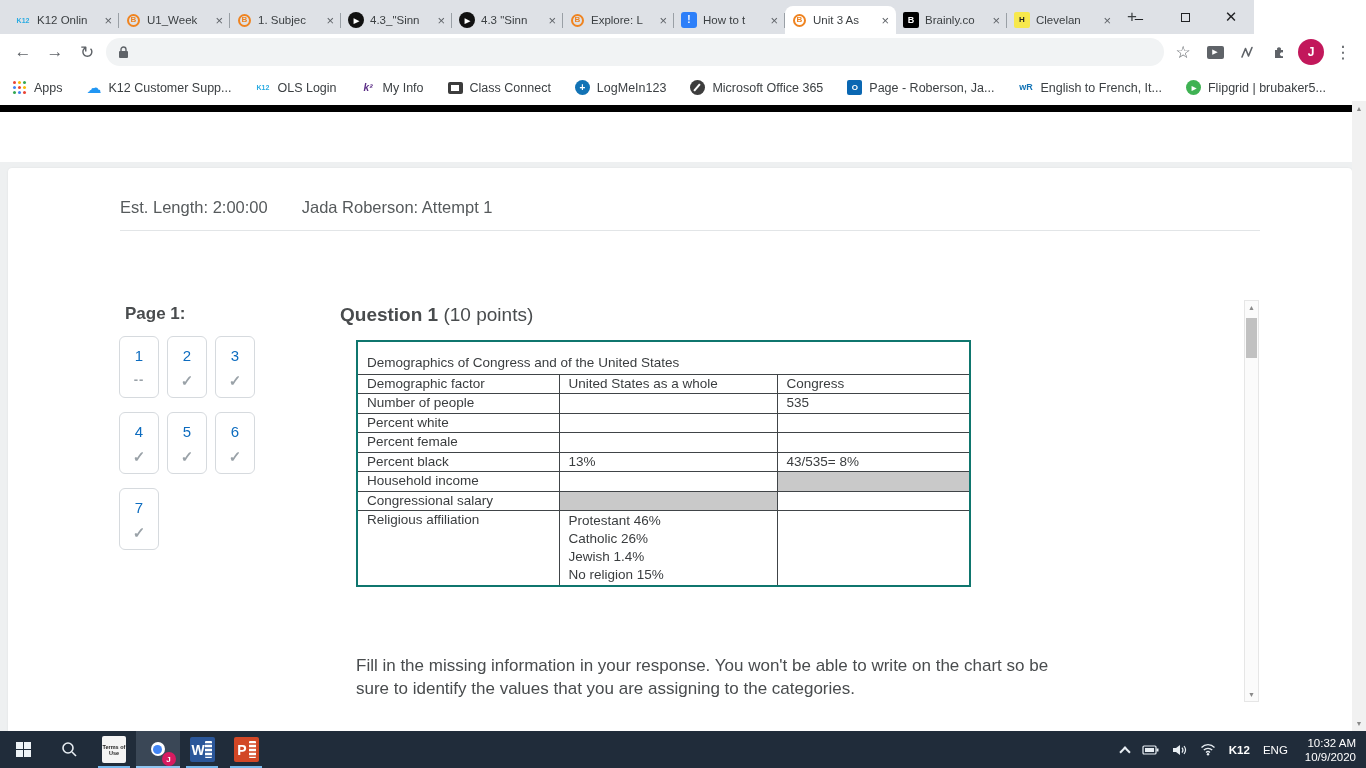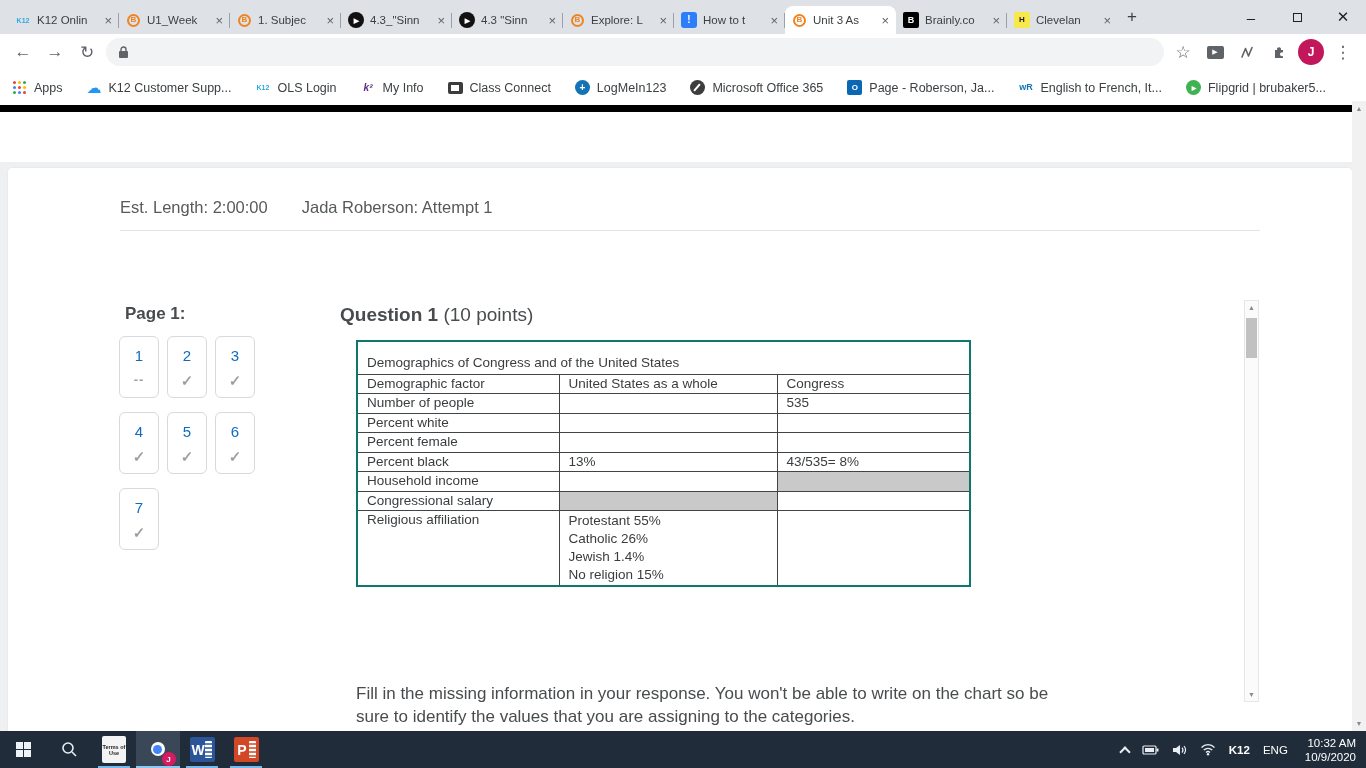--- a/index.html
+++ b/index.html
@@ -1,21 +1,21 @@
 <!DOCTYPE html>
 <html><head>
 <meta charset="utf-8">
 <style>
   * { box-sizing: border-box; margin: 0; padding: 0; }
   html,body { width:1366px; height:768px; overflow:hidden; }
   body { font-family:"Liberation Sans", sans-serif; background:#fff; }
   .screen { position:relative; width:1366px; height:768px; overflow:hidden; background:#fff; }
 
   
-  .titlebar { position:absolute; top:0; left:0; width:1366px; height:34px; background:#dee1e6; display:flex; align-items:center; }
+  .titlebar { position:absolute; top:0; left:0; width:1254px; height:34px; background:#dee1e6; display:flex; align-items:center; }
   .tabs { display:flex; align-items:flex-end; padding-left:8px; height:34px; }
   .tab { width:111px; height:28px; display:flex; align-items:center; gap:6px; padding:0 7px; border-radius:8px 8px 0 0; position:relative; cursor:default; }
   .tab:not(.active):not(:last-child)::after { content:""; position:absolute; right:0; top:7px; width:1px; height:15px; background:#9aa0a6; }
   .tab.active { background:#fff; }
   .tab-title { flex:1; font-size:11.5px; color:#3c4043; white-space:nowrap; overflow:hidden; }
   .tab-close { font-size:13px; color:#5f6368; flex:0 0 auto; line-height:1; }
   .fav { width:16px; height:16px; flex:0 0 16px; display:flex; align-items:center; justify-content:center; font-weight:bold; border-radius:3px; line-height:1; }
   .fav-k12 { color:#29abe2; font-size:7px; }
   .fav-brainly-orange, .fav-brightspace { width:13px; height:13px; flex-basis:13px; margin:0 1px; border:2px solid #ef8421; border-radius:50%; color:#ef8421; font-size:8px; }
   .fav-play { background:#111; border-radius:50%; color:#fff; font-size:7px; padding-left:1px; }
@@ -90,21 +90,21 @@
   .qtitle { position:absolute; left:332px; top:136px; font-size:19px; color:#494c4e; }
   .qtitle b { font-weight:bold; }
 
   table.demo { position:absolute; left:348px; top:172px; width:613px; border-collapse:collapse; border:2px solid #0f766e; font-size:13.5px; color:#3a3d3f; table-layout:fixed; }
   table.demo td, table.demo th { border:1px solid #404447; padding:1px 9px; font-weight:normal; text-align:left; vertical-align:top; line-height:16.5px; height:19px; }
   table.demo .cap { height:33px; vertical-align:bottom; border-bottom:1px solid #404447; padding-bottom:2px; }
   table.demo .shade { background:#c9c9c9; }
   table.demo col.c1 { width:202px; } table.demo col.c2 { width:218px; } table.demo col.c3 { width:193px; }
   table.demo .multiline div { line-height:18px; }
 
-  .instructions { position:absolute; left:348px; top:486px; width:702px; font-size:17px; color:#494c4e; line-height:23px;margin-top:28px; }
+  .instructions { position:absolute; left:348px; top:486px; width:702px; font-size:17px; color:#494c4e; line-height:23px; }
 
   
   .innerscroll { position:absolute; left:1236px; top:132px; width:15px; height:402px; background:#fbfbfb; border:1px solid #e6e6e6; }
   .innerscroll .arr { position:absolute; left:0; width:100%; text-align:center; font-size:7px; color:#8a8a8a; }
   .innerscroll .arr.up { top:3px; } .innerscroll .arr.dn { bottom:3px; }
   .innerscroll .thumb { position:absolute; left:1px; top:17px; width:11px; height:40px; background:#c1c1c1; }
 
   
   .winscroll { position:absolute; right:0; top:101px; width:14px; height:630px; background:#f1f1f1; }
   .winscroll .arr { position:absolute; left:0; width:100%; text-align:center; font-size:7px; color:#8a8a8a; }
@@ -367,21 +367,21 @@
               <td class="shade"></td>
             </tr>
             <tr>
               <td>Congressional salary</td>
               <td class="shade"></td>
               <td></td>
             </tr>
             <tr>
               <td>Religious affiliation</td>
               <td class="multiline">
-                <div>Protestant 55%</div>
+                <div>Protestant 46%</div>
                 <div>Catholic 26%</div>
                 <div>Jewish 1.4%</div>
                 <div>No religion 15%</div>
               </td>
               <td></td>
             </tr>
           </tbody>
       </table>
 
       <div class="instructions">Fill in the missing information in your response. You won't be able to write on the chart so be sure to identify the values that you are assigning to the categories.</div>

